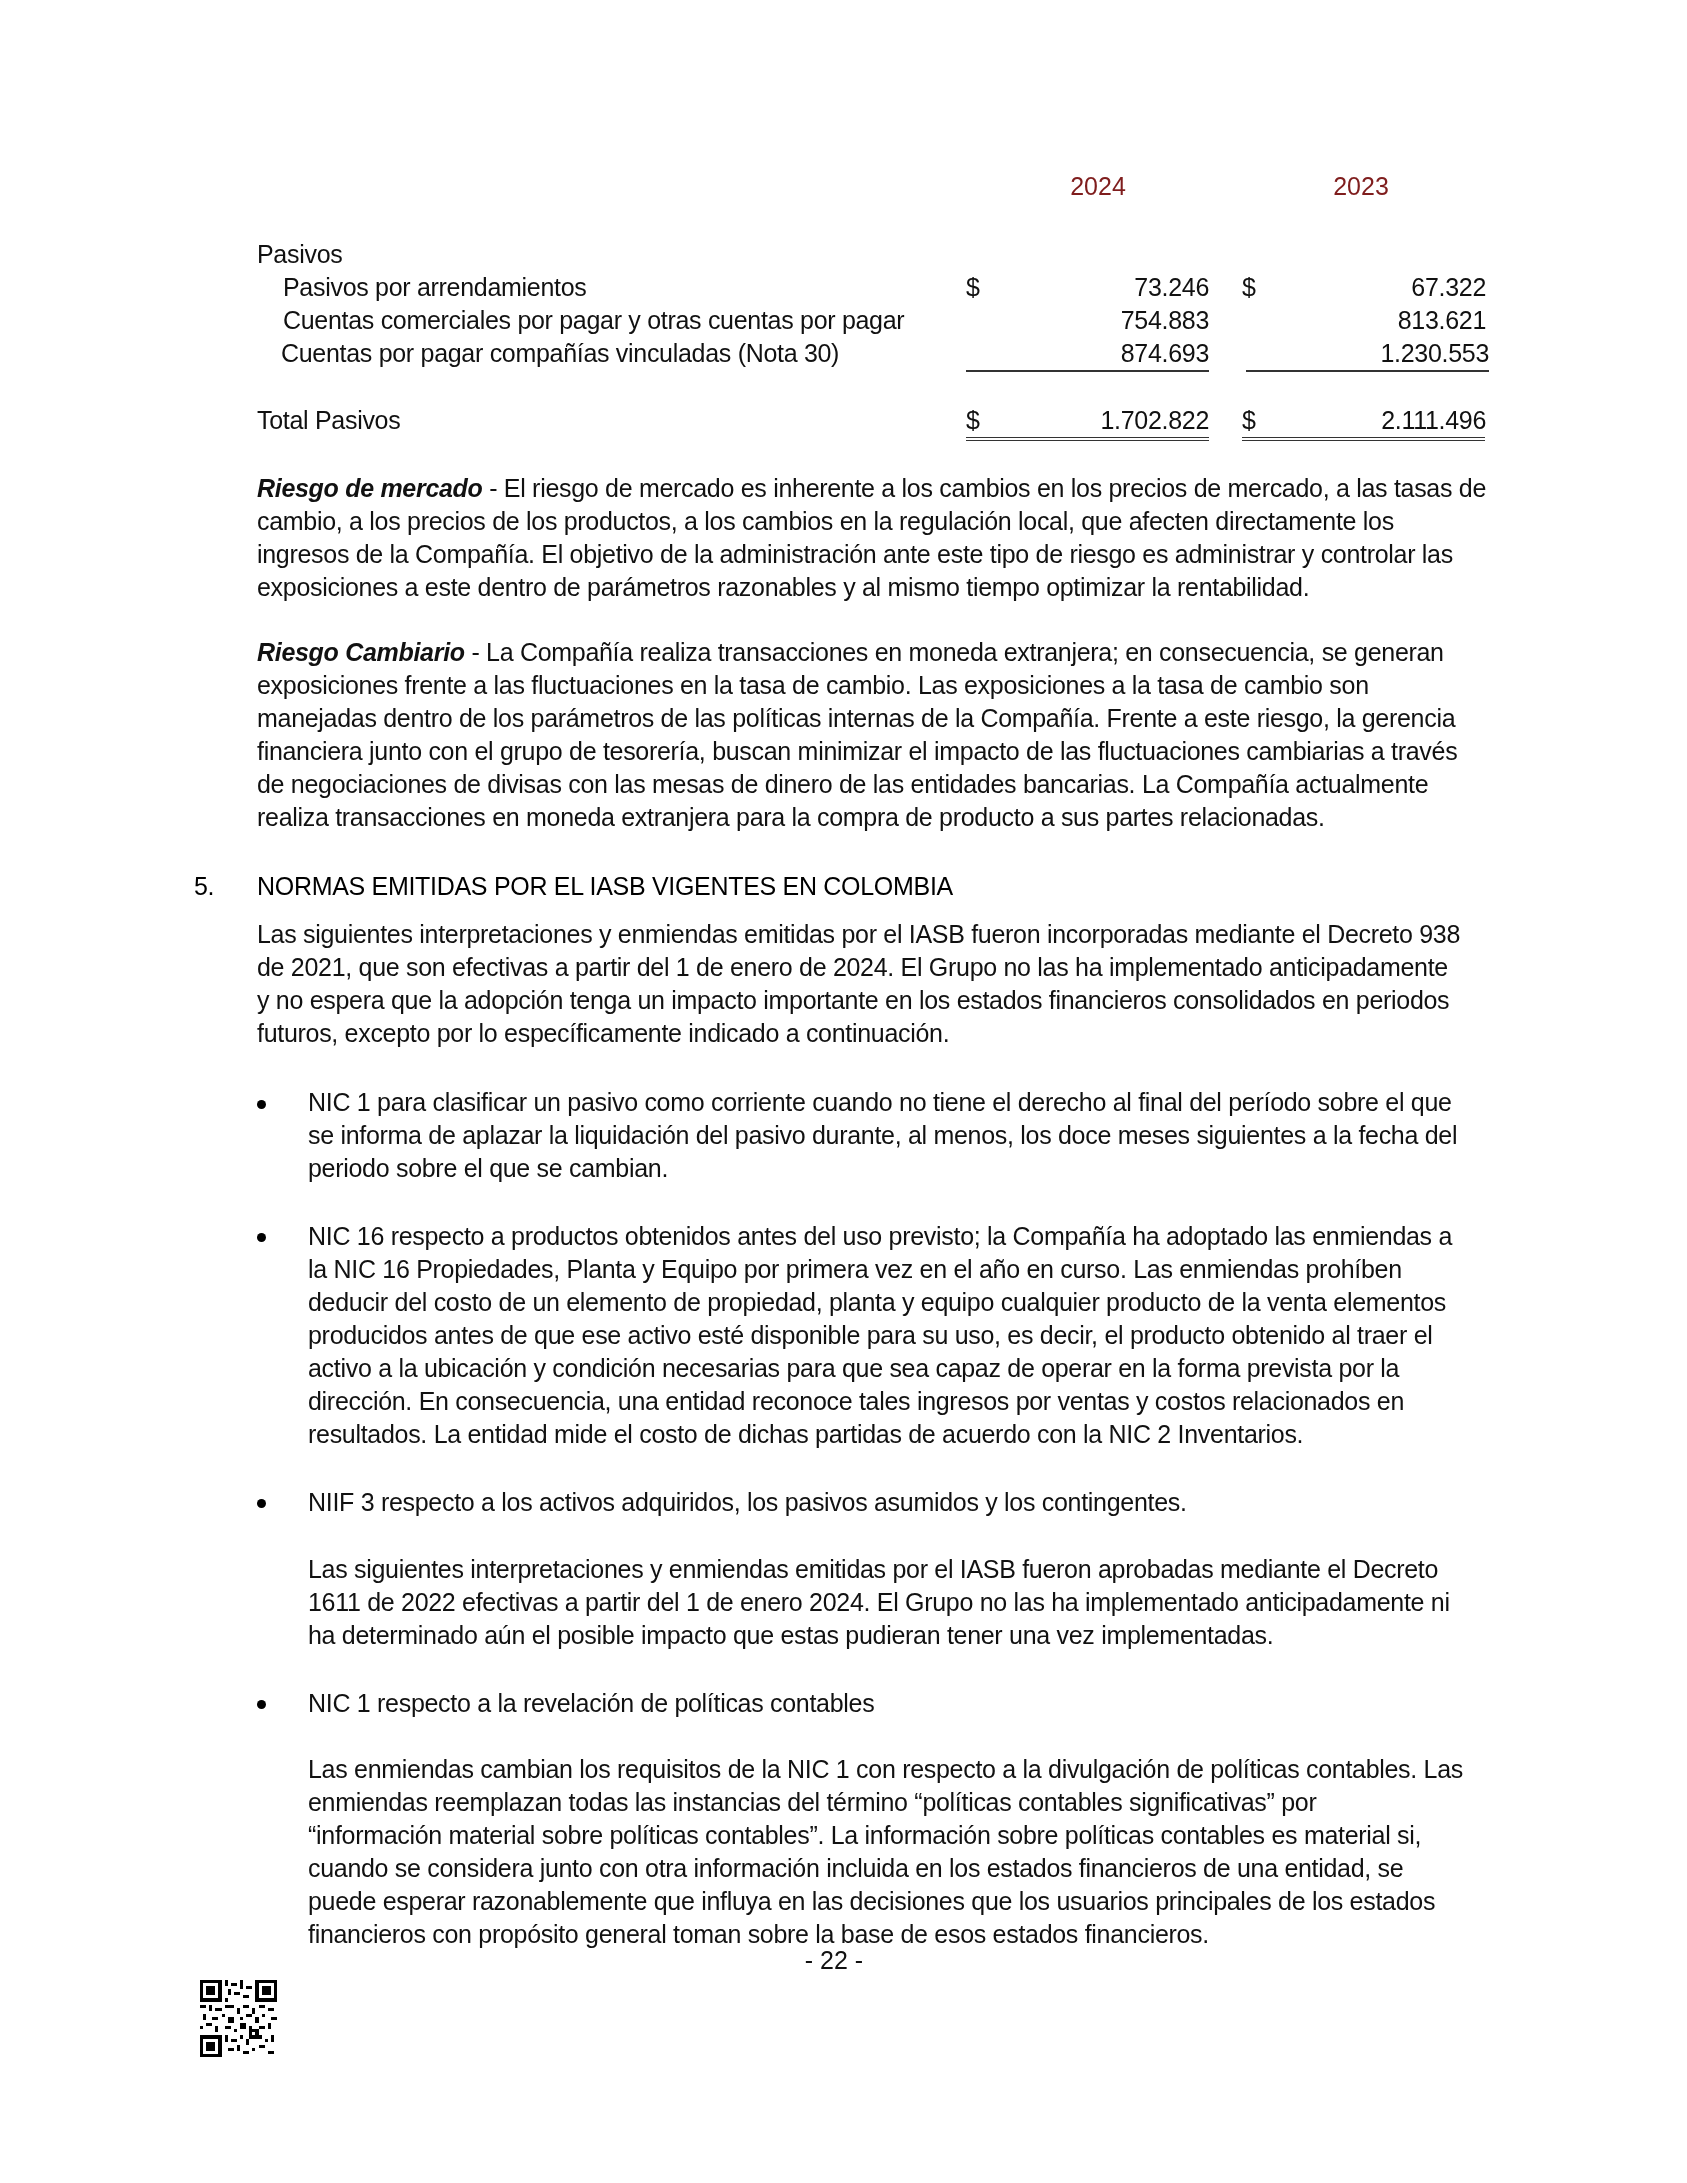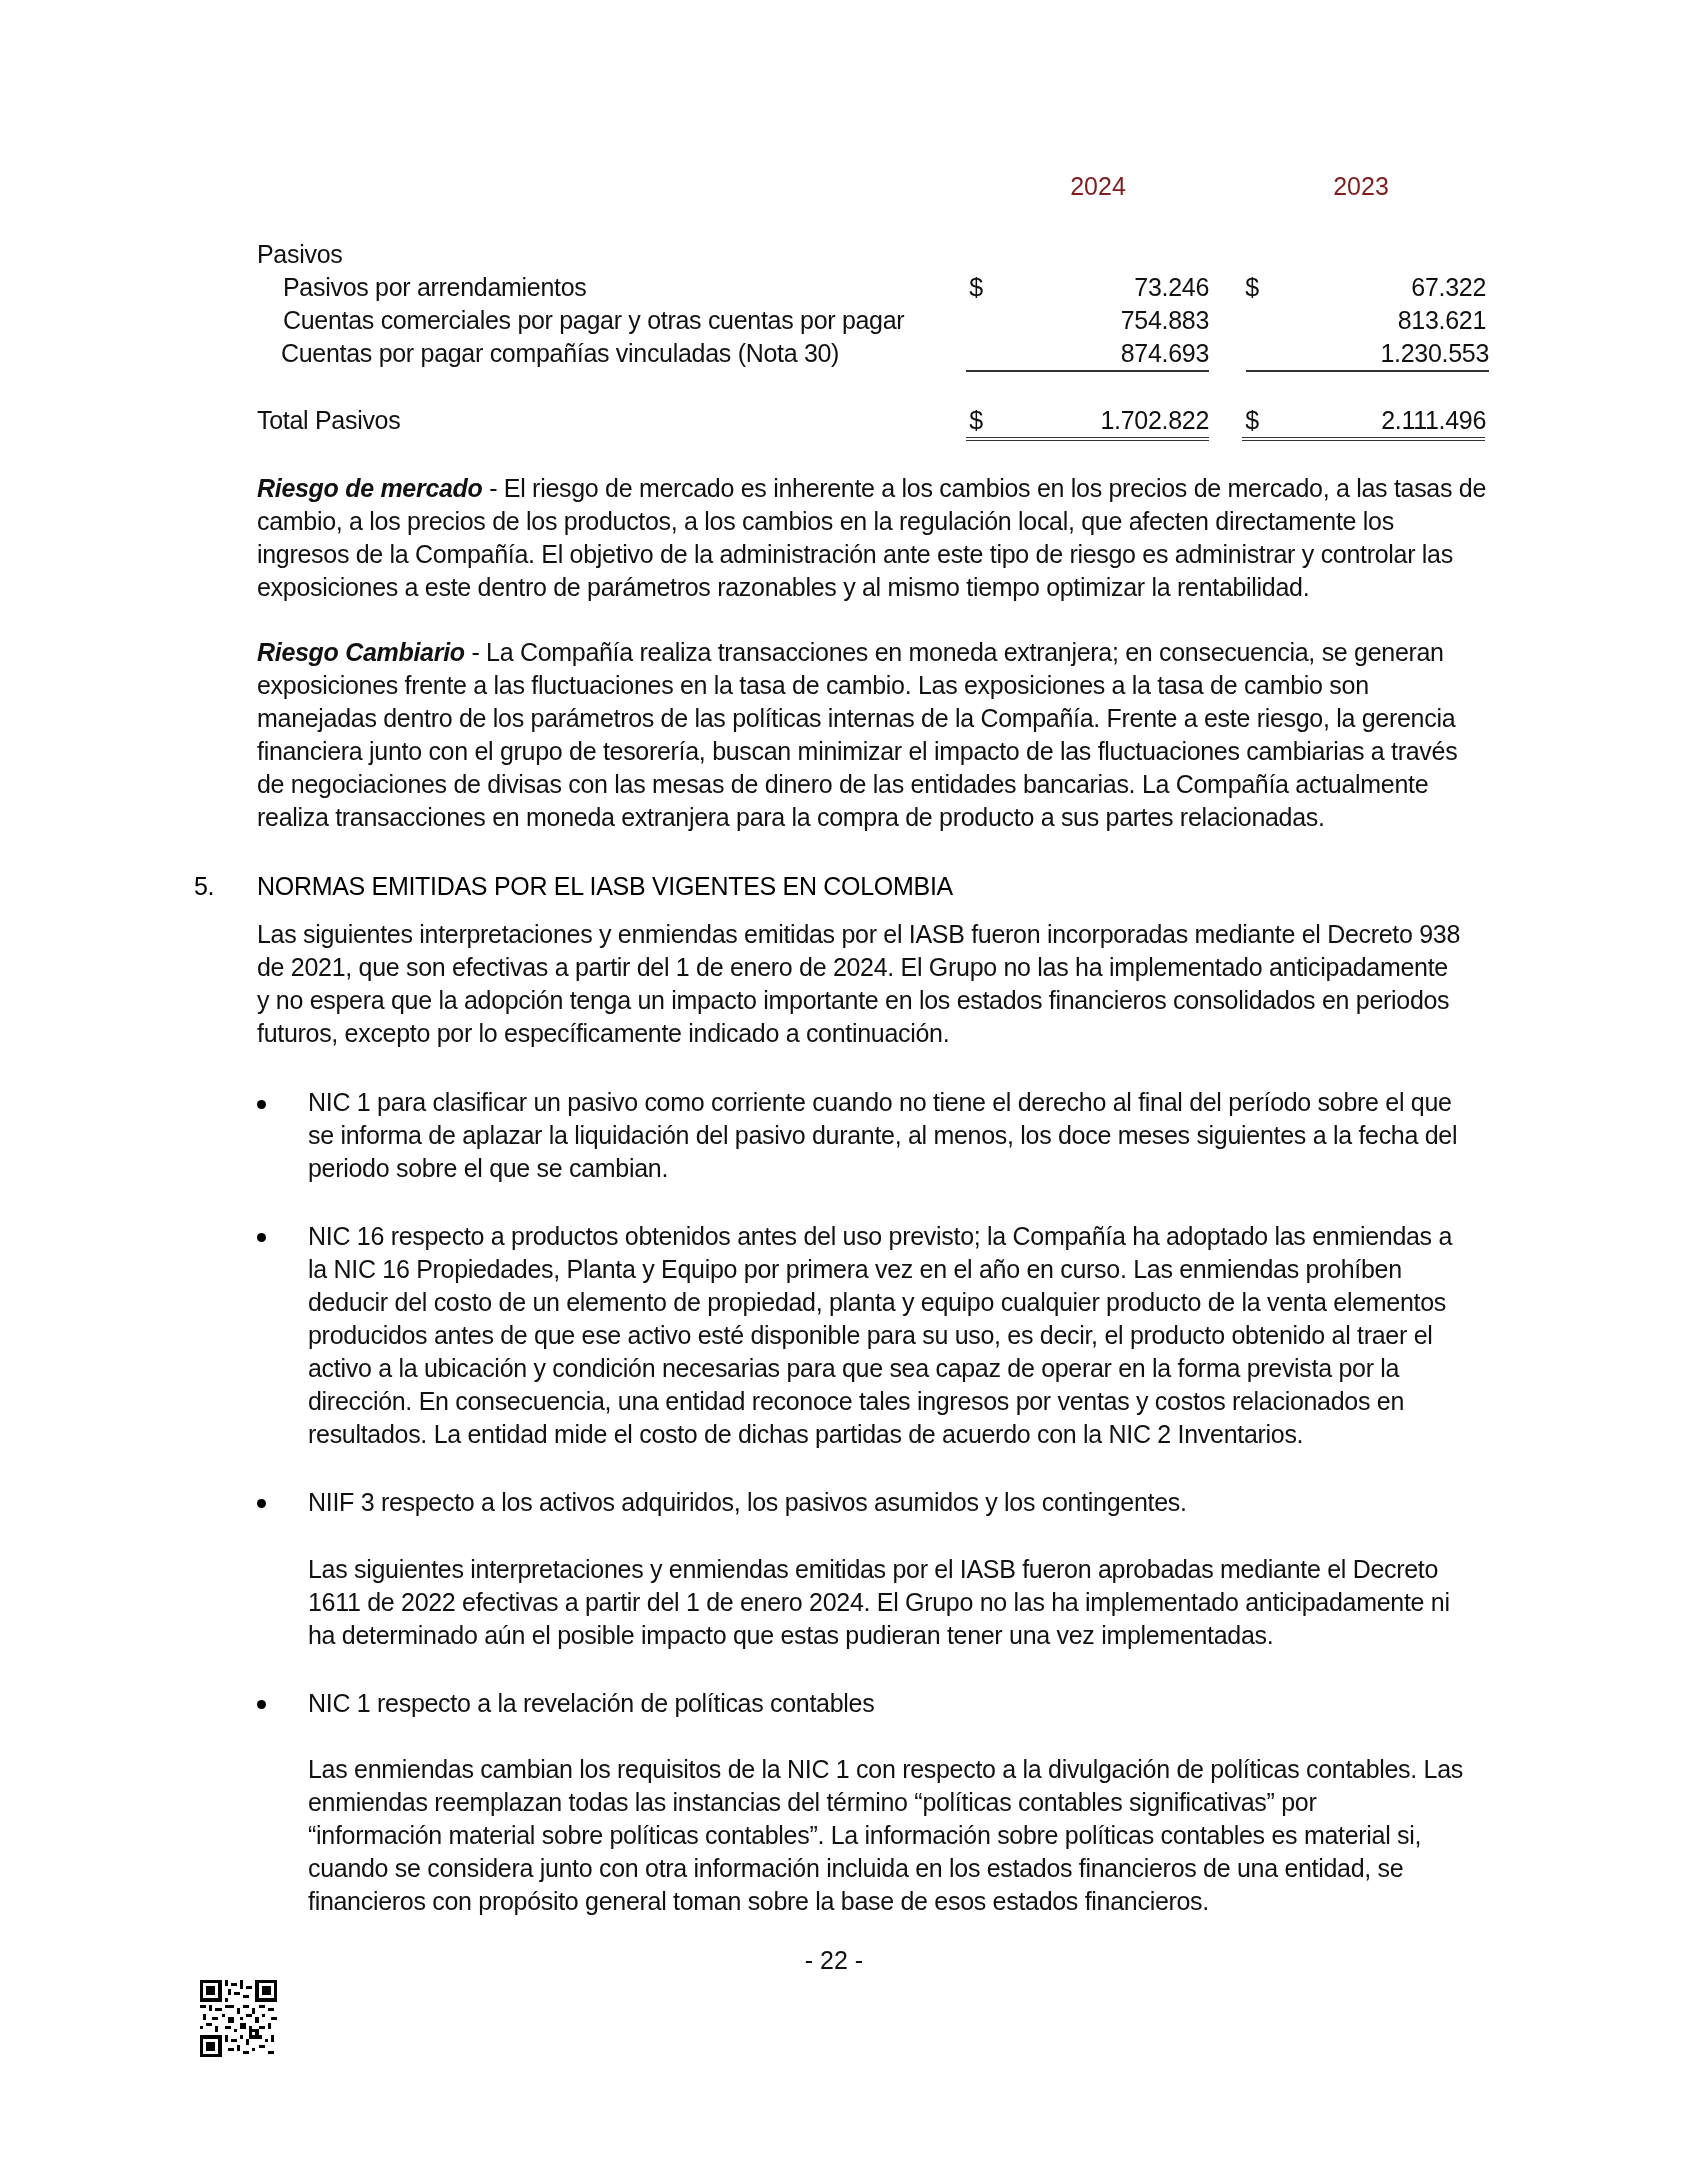--- a/index.html
+++ b/index.html
@@ -1,18 +1,18 @@
 <!DOCTYPE html>
 <html style="font-size:10.6px"><head>
 <meta charset="utf-8">
 <style>
   html, body { margin: 0; padding: 0; background: #ffffff; }
   body { width: 1687px; height: 2183px; position: relative; overflow: hidden;
          font-family: "Liberation Sans", "DejaVu Sans", sans-serif; color: #111; }
-  .abs { position: absolute; text-align: center; }
+  .abs { position: absolute; }
   .txt { font-size: 25px; line-height: 33px; white-space: nowrap; letter-spacing: -0.3px; }
   .year { font-size: 25px; width: 132px; text-align: center; font-weight: normal; color: #7f1d1d; }
   .num { text-align: right; width: 218px; }
   .dollar { width: 20px; }
   .uline { border-bottom: 2px solid #333; }
   .dline { border-bottom: 4px double #333; }
   .para { position: absolute; font-size: 25px; line-height: 33px; letter-spacing: -0.3px; white-space: nowrap; }
   .para .ln { display: block; height: 33px; }
   .em { font-style: italic; font-weight: bold; }
   .bullet { position: absolute; width: 9.3px; height: 9.3px; border-radius: 50%; background: #000; }
@@ -109,20 +109,21 @@
 <div class="bullet" style="left:257px; top:1700px;"></div>
 <div class="para" style="left:308px; top:1687px;">
   <span class="ln">NIC 1 respecto a la revelación de políticas contables</span>
 </div>
 
 <div class="para" style="left:308px; top:1753px;">
   <span class="ln">Las enmiendas cambian los requisitos de la NIC 1 con respecto a la divulgación de políticas contables. Las</span>
   <span class="ln">enmiendas reemplazan todas las instancias del término “políticas contables significativas” por</span>
   <span class="ln">“información material sobre políticas contables”. La información sobre políticas contables es material si,</span>
   <span class="ln">cuando se considera junto con otra información incluida en los estados financieros de una entidad, se</span>
+  <span class="ln">puede esperar razonablemente que influya en las decisiones que los usuarios principales de los estados</span>
   <span class="ln">financieros con propósito general toman sobre la base de esos estados financieros.</span>
 </div>
 
 <svg class="qr" viewBox="0 0 25 25" shape-rendering="crispEdges">
   <rect x="0" y="0" width="25" height="25" fill="#fff"></rect>
   <g fill="#000">
     <rect x="0" y="0" width="7" height="7"></rect>
       <rect x="1" y="1" width="5" height="5" fill="#fff"></rect>
       <rect x="2" y="2" width="3" height="3"></rect>
     <rect x="18" y="0" width="7" height="7"></rect>

